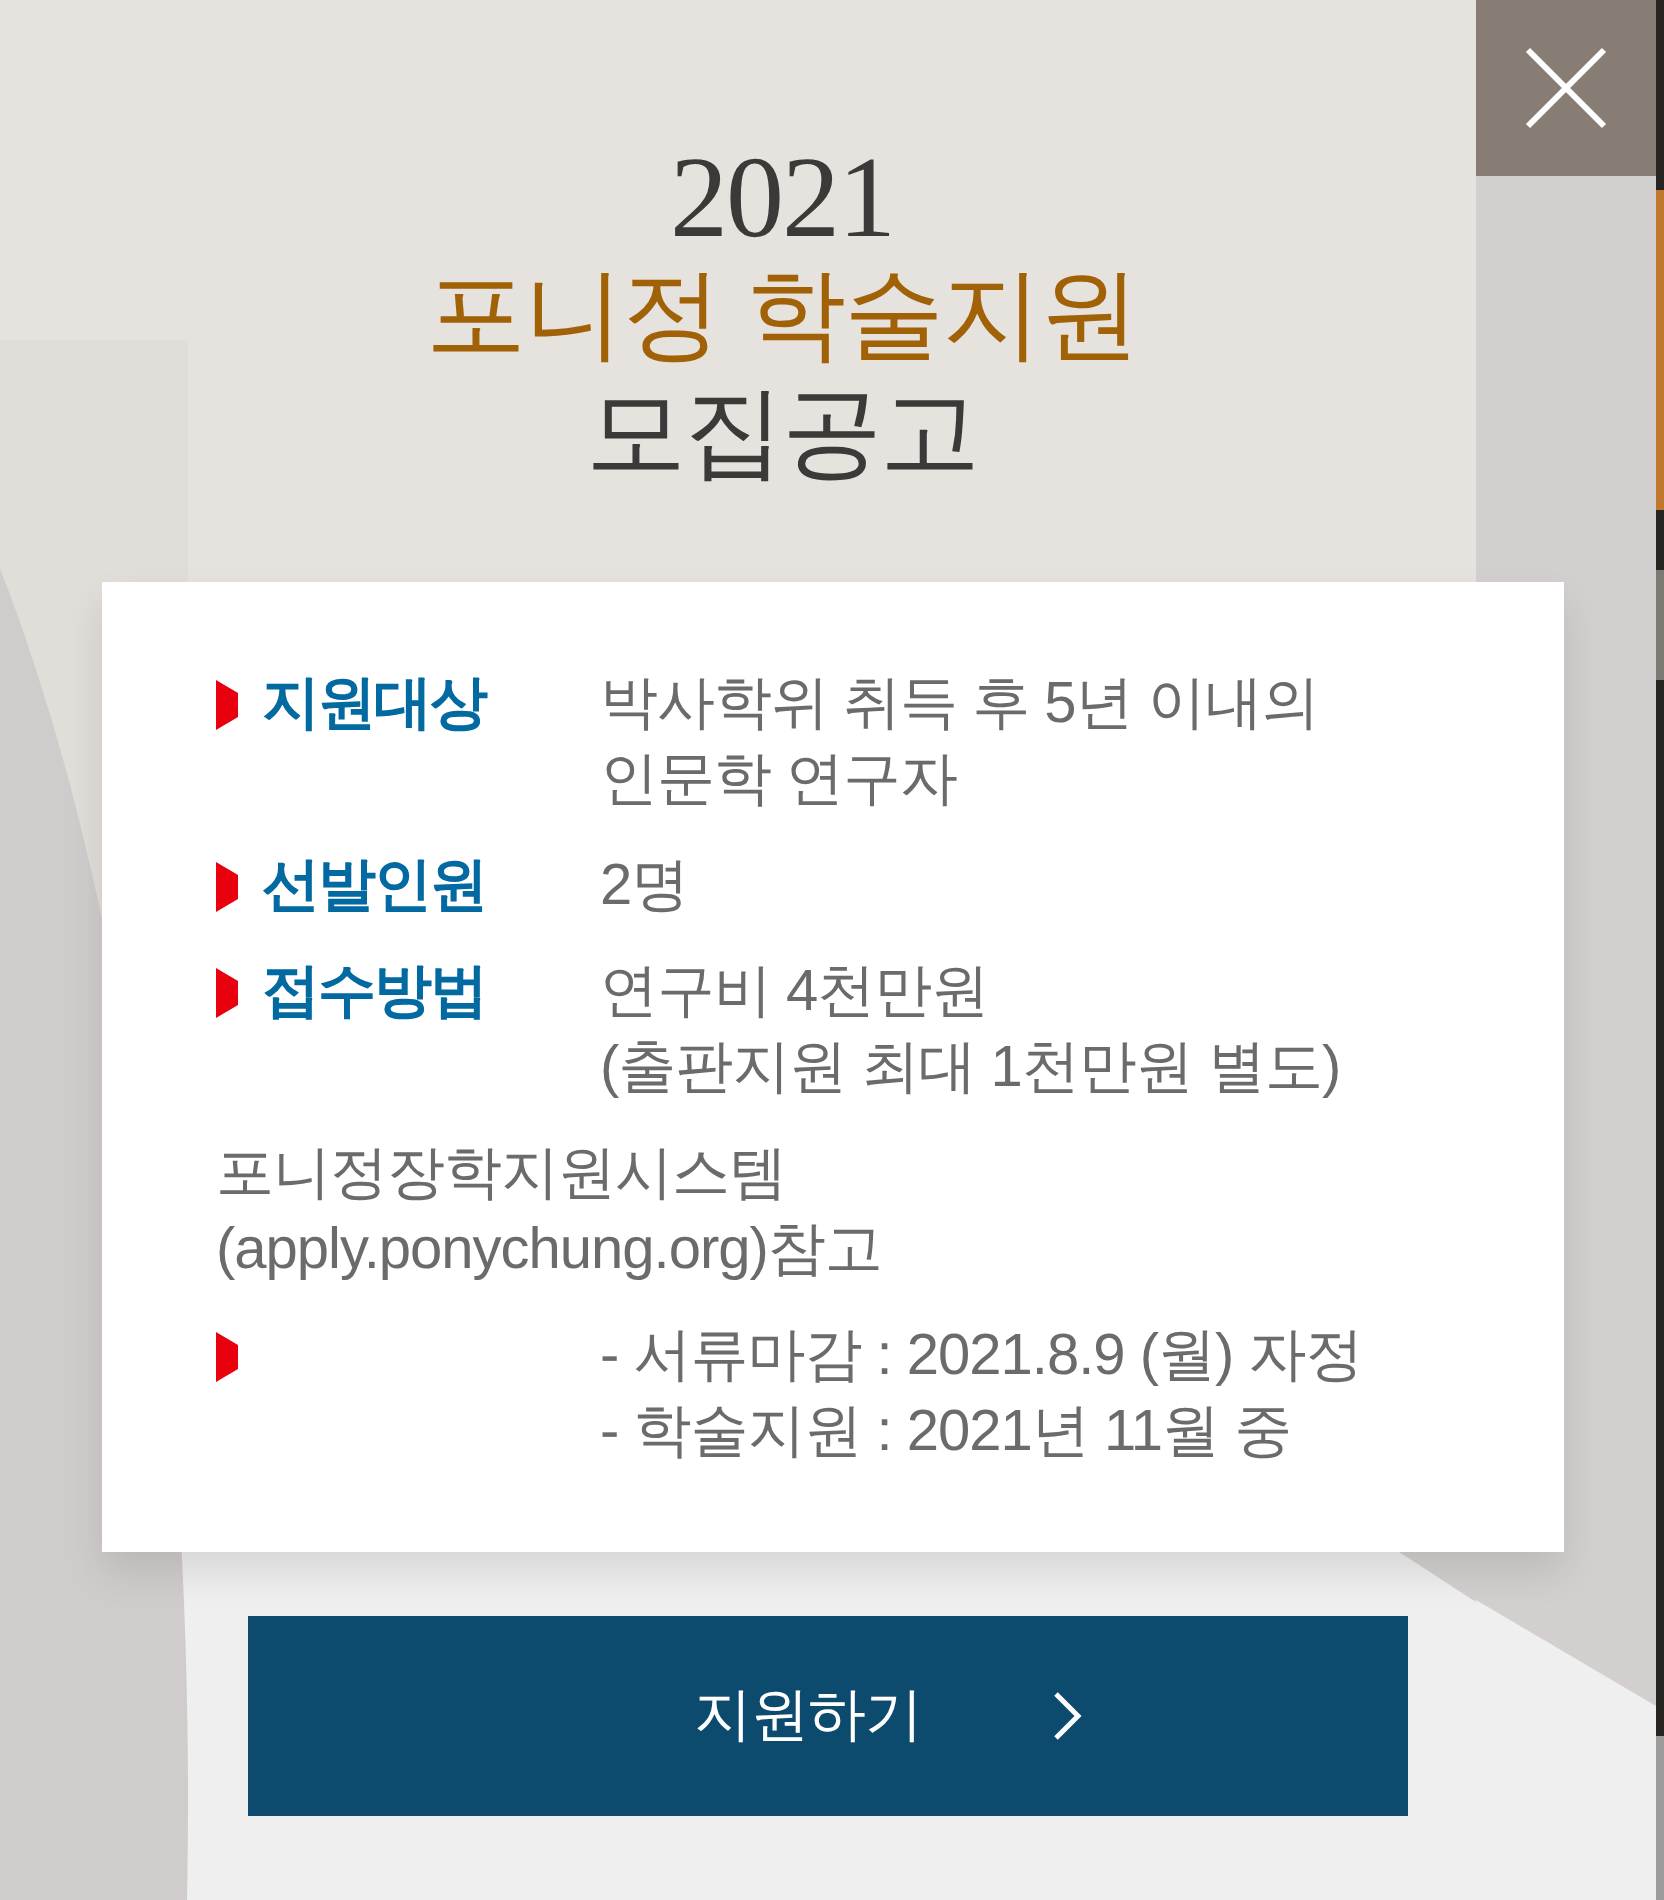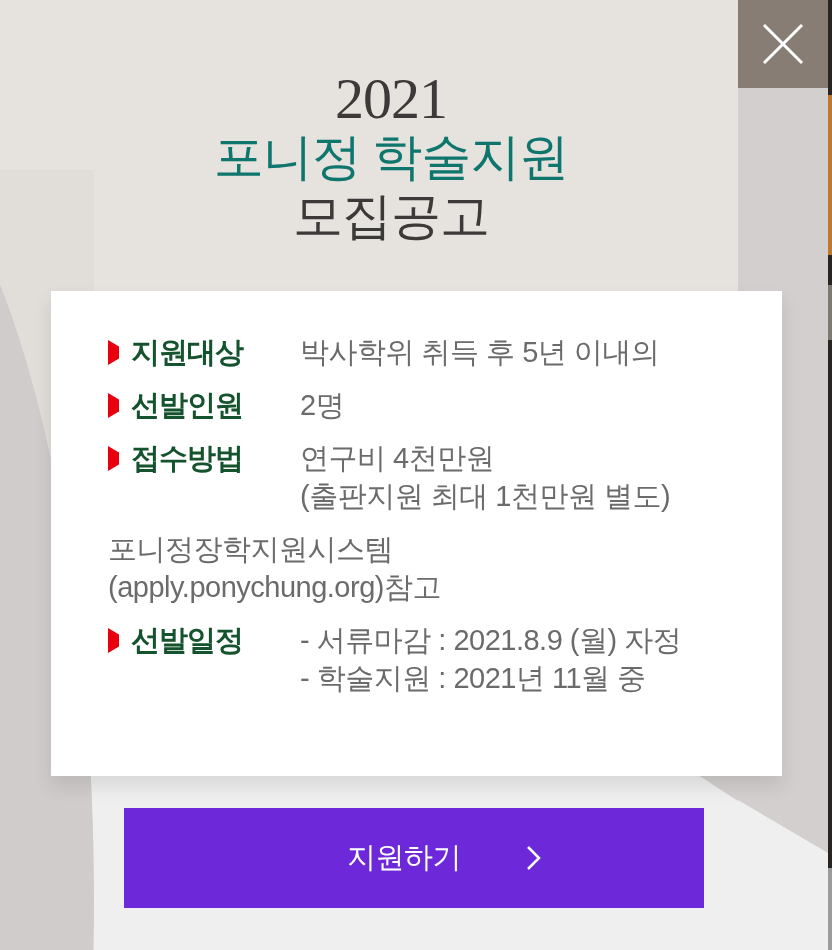--- a/index.html
+++ b/index.html
@@ -37,42 +37,42 @@
   .close-btn{
     position:absolute;left:738px;top:0;width:90px;height:88px;background:#877d75;
     display:flex;align-items:center;justify-content:center;cursor:pointer;border:none;padding:0;
   }
   
   .title{position:absolute;left:0;top:70px;width:782px;text-align:center;letter-spacing:-1px;}
   .title-year{
     font-family:"Liberation Serif","DejaVu Serif",serif;
     font-size:58px;line-height:58px;color:#3b3a39;font-weight:400;
   }
-  .title-line2{font-size:50px;line-height:58px;color:#0f766e;font-weight:500;font-family:Liberation Serif, serif;}
+  .title-line2{font-size:50px;line-height:58px;color:#a16207;font-weight:500;}
   .title-line3{font-size:50px;line-height:60px;color:#3b3a39;font-weight:500;}
   
   .card{
     position:absolute;left:51px;top:291px;width:731px;height:485px;background:#ffffff;
     box-shadow:0 10px 18px rgba(0,0,0,0.10);
     box-sizing:border-box;padding:42px 30px 0 57px;
   }
   .row{display:flex;margin-bottom:15px;}
   .row-label{
     width:192px;flex:0 0 192px;display:flex;align-items:flex-start;
-    font-size:29px;line-height:38px;font-weight:700;color:#14532d;letter-spacing:-1px;
+    font-size:29px;line-height:38px;font-weight:700;color:#0369a1;letter-spacing:-1px;
   }
   .marker{
     display:inline-block;width:11px;height:25px;background:#e8000f;
     clip-path:polygon(0 0,100% 26%,100% 74%,0 100%);
     margin:7px 12px 0 0;flex:0 0 11px;
   }
   .row-value{font-size:29px;line-height:38px;color:#6b6b6b;letter-spacing:-0.5px;}
   
   .apply-btn{
-    position:absolute;left:124px;top:808px;width:580px;height:100px;background:#6d28d9;
+    position:absolute;left:124px;top:808px;width:580px;height:100px;background:#0c4a6e;
     border:none;display:flex;align-items:center;justify-content:center;cursor:pointer;
   }
   .apply-label{font-size:29px;color:#ffffff;letter-spacing:-0.5px;margin-left:-20px;}
   .apply-chevron{position:absolute;left:402px;top:37px;}
 </style>
 </head>
 <body>
 
 <div class="stage">
 
@@ -105,20 +105,21 @@
 
   <div class="card">
 
     <div class="row">
       <div class="row-label">
         <span class="marker"></span>
         <span>지원대상</span>
       </div>
       <div class="row-value">
         <div>박사학위 취득 후 5년 이내의</div>
+        <div>인문학 연구자</div>
       </div>
     </div>
 
     <div class="row">
       <div class="row-label">
         <span class="marker"></span>
         <span>선발인원</span>
       </div>
       <div class="row-value">
         <div>2명</div>
@@ -139,21 +140,20 @@
     <div class="row">
       <div class="row-value">
         <div>포니정장학지원시스템</div>
         <div>(apply.ponychung.org)참고</div>
       </div>
     </div>
 
     <div class="row">
       <div class="row-label">
         <span class="marker"></span>
-        <span>선발일정</span>
       </div>
       <div class="row-value">
         <div>- 서류마감 : 2021.8.9 (월) 자정</div>
         <div>- 학술지원 : 2021년 11월 중</div>
       </div>
     </div>
 
   </div>
 
   <button class="apply-btn">

